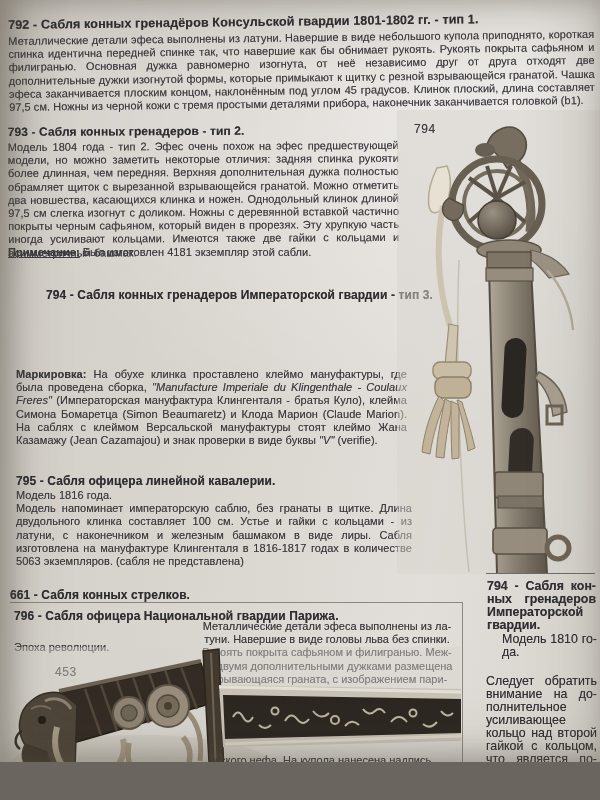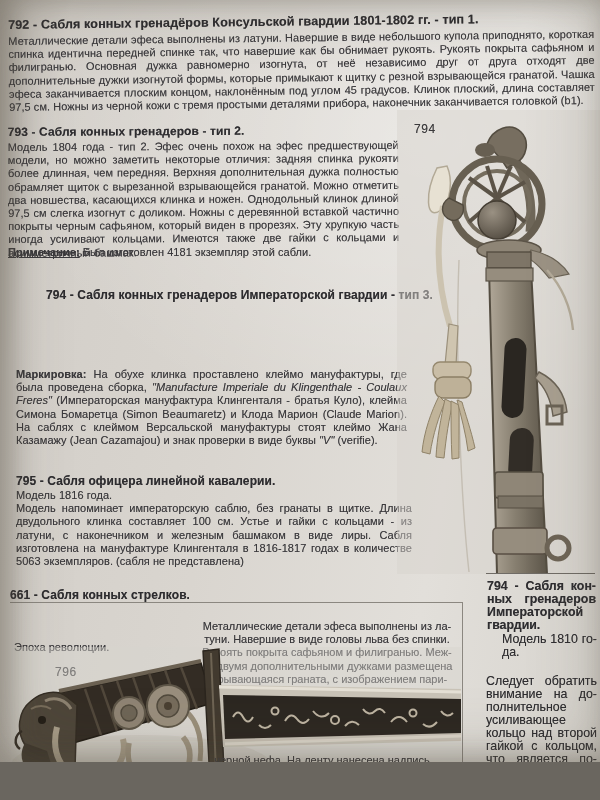--- a/index.html
+++ b/index.html
@@ -151,27 +151,28 @@
 усиливающее
 кольцо над второй
 гайкой с кольцом,
 что является по-
 казателем хруп-
 кости ножен с
 прорезями.</p>
   </div>
 
   <div class="abs box796">
+    <div class="h" style="position:absolute;left:4px;top:6px;width:420px;">796 - Сабля офицера Национальной гвардии Парижа.</div>
     <div class="body" style="position:absolute;left:4px;top:38px;">Эпоха революции.</div>
     <div class="ralign" style="position:absolute;right:5px;top:17px;width:260px;">Металлические детали эфеса выполнены из ла-
 туни. Навершие в виде головы льва без спинки.
 Рукоять покрыта сафьяном и филигранью. Меж-
 ду двумя дополнительными дужками размещена
 взрывающаяся граната, с изображением пари-</div>
-    <div class="lbl" style="position:absolute;left:45px;top:62px;">796</div>
+    <div class="lbl" style="position:absolute;left:45px;top:62px;">453</div>
 
     <div style="position:absolute;left:1px;top:44px;width:450px;height:154px;">
       <svg width="450" height="154" viewBox="0 0 450 154" role="img">
         <rect width="450" height="154" fill="#d8d4ce" opacity=".45"></rect>
         <ellipse cx="130" cy="118" rx="130" ry="30" fill="#c6c0b5" opacity=".45"></ellipse>
         <g>
           <path d="M46,46 L190,16 L202,56 L62,96 Z" fill="#332c24" stroke="#221d16" stroke-width="1.5"></path>
           <path d="M48,44 L190,14" stroke="#6b6152" stroke-width="4"></path>
           <g stroke="#574d40" stroke-width="2.4" opacity=".85">
             <path d="M74,42 L90,88"></path>
@@ -220,20 +221,20 @@
               <path d="M412,77 q7,6 14,-2"></path>
               <path d="M430,64 q6,8 12,2"></path>
           </g>
           <path d="M208,40 L450,45" stroke="#e5e0d5" stroke-width="3"></path>
           <path d="M214,97 L450,89" stroke="#ded8cc" stroke-width="3"></path>
         </g>
       </svg>
     </div>
 
     <div class="ralign" style="position:absolute;right:6px;top:138px;width:268px;">
-      <span>черной нефа. На ленту нанесена надпись
+      <span>жского нефа. На купола нанесена надпись
 </span><span class="i">"VAINCRE OU MOURIR"</span><span> (Победить или умереть).
 Очень аккуратный клинок украшен орнаментом,
 листвой и арабесками без политических сюжетов.</span>
     </div>
   </div>
 
 </div>
 
 </body></html>

